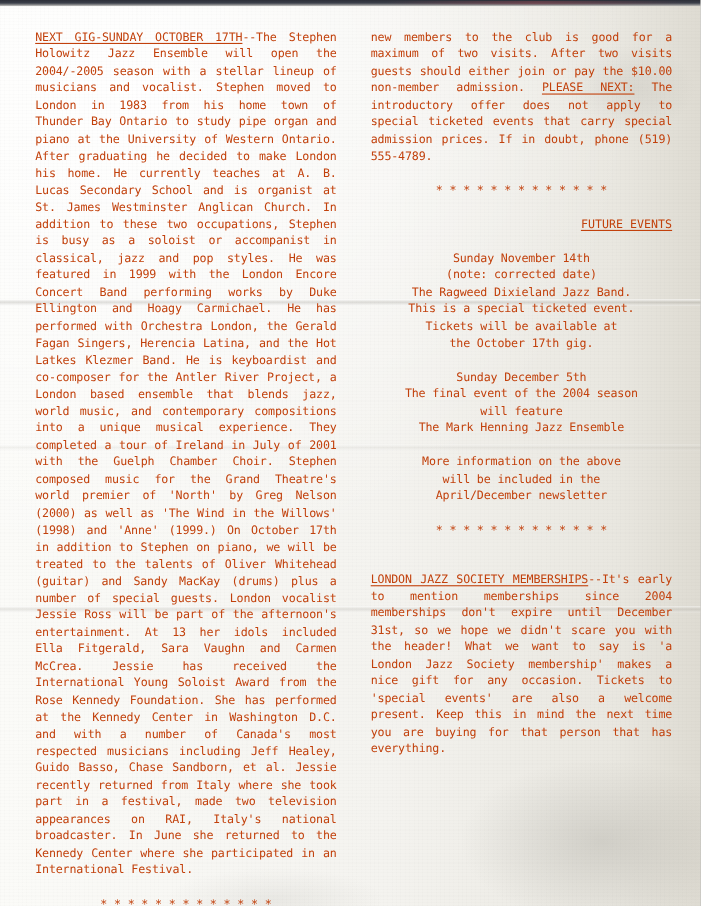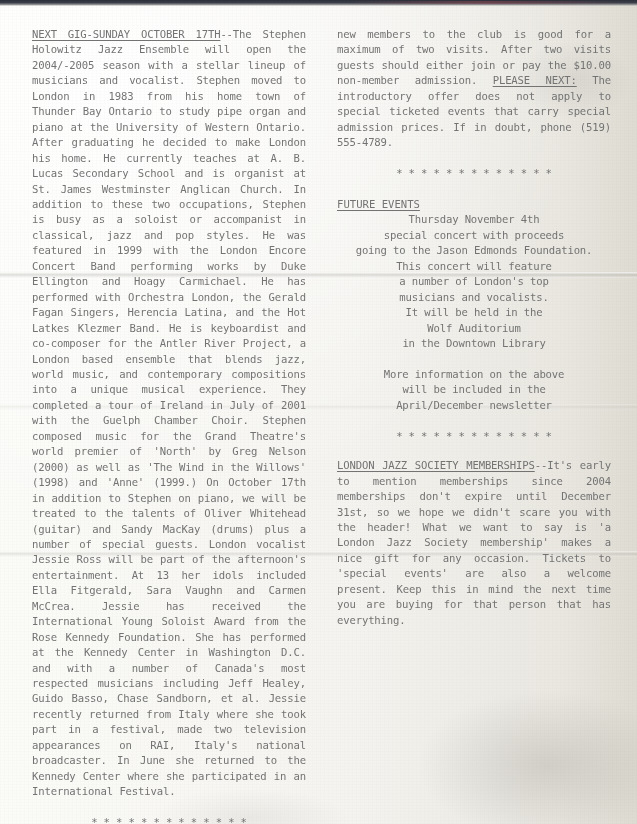--- a/index.html
+++ b/index.html
@@ -7,21 +7,21 @@
     padding: 0;
     background: #6b6b6b;
   }
   #page {
     position: relative;
     width: 637px;
     height: 824px;
     overflow: hidden;
     background: #f3f2ee;
     font-family: "DejaVu Sans Mono", "Liberation Mono", monospace;
-    color: #737373;
+    color: #c2410c;
     -webkit-font-smoothing: none;
   }
   
   .paper-tone {
     position: absolute;
     inset: 0;
     background:
       radial-gradient(120% 90% at 18% 10%, rgba(255,255,255,0.95) 0%, rgba(255,255,255,0.0) 60%),
       linear-gradient(to right, #fbfbf8 0%, #f4f3ef 55%, #e9e7e0 88%, #dedbd2 100%),
       linear-gradient(to bottom, #fafaf7 0%, #f4f3ef 40%, #eceae3 88%, #e2dfd6 100%);
@@ -93,33 +93,33 @@
     font-size: 10.6px;
     line-height: 15.45px;
     letter-spacing: -0.15px;
   }
   p.para {
     text-align: justify;
     text-align-last: left;
     word-spacing: 0.2px;
     hyphens: none;
   }
-  p.para.spaced { margin-top: 14px; }
+  p.para.spaced { margin-top: 29px; }
   .hdr {
     text-decoration: underline;
     text-underline-offset: 2px;
     text-decoration-thickness: 1px;
   }
   .center-block {
     text-align: center;
     white-space: pre-line;
   }
   .center-block.gap { margin-top: 15.45px; }
   .sec-title {
-    text-align: left;
+    text-align: right;
     font-size: 10.6px;
     line-height: 15.45px;
     text-decoration: underline;
     text-underline-offset: 2px;
     text-decoration-thickness: 1px;
     margin: 0;
   }
   .stars {
     text-align: center;
     letter-spacing: 3.2px;
@@ -153,31 +153,32 @@
     </div>
 
     <div class="col">
 
       <p class="para"><span>new members to the club is good for a maximum of two visits. After two visits guests should either join or pay the $10.00 non-member admission. </span><span class="hdr">PLEASE NEXT:</span><span> The introductory offer does not apply to special ticketed events that carry special admission prices. If in doubt, phone (519) 555-4789.</span></p>
 
       <div class="stars pad">* * * * * * * * * * * * *</div>
 
       <div class="sec-title" style="margin-top:15.45px">FUTURE EVENTS</div>
 
-      <div class="center-block">Thursday November 4th
-special concert with proceeds
-going to the Jason Edmonds Foundation.
-This concert will feature
-a number of London's top
-musicians and vocalists.
-It will be held in the
-Wolf Auditorium
-in the Downtown Library</div>
 
+      <div class="center-block gap">Sunday November 14th
+(note: corrected date)
+The Ragweed Dixieland Jazz Band.
+This is a special ticketed event.
+Tickets will be available at
+the October 17th gig.</div>
 
+      <div class="center-block gap">Sunday December 5th
+The final event of the 2004 season
+will feature
+The Mark Henning Jazz Ensemble</div>
 
       <div class="center-block gap">More information on the above
 will be included in the
 April/December newsletter</div>
 
       <div class="stars pad">* * * * * * * * * * * * *</div>
 
       <p class="para spaced"><span class="hdr">LONDON JAZZ SOCIETY MEMBERSHIPS</span><span>--It's early to mention memberships since 2004 memberships don't expire until December 31st, so we hope we didn't scare you with the header! What we want to say is 'a London Jazz Society membership' makes a nice gift for any occasion. Tickets to 'special events' are also a welcome present. Keep this in mind the next time you are buying for that person that has everything.</span></p>
 
     </div>

